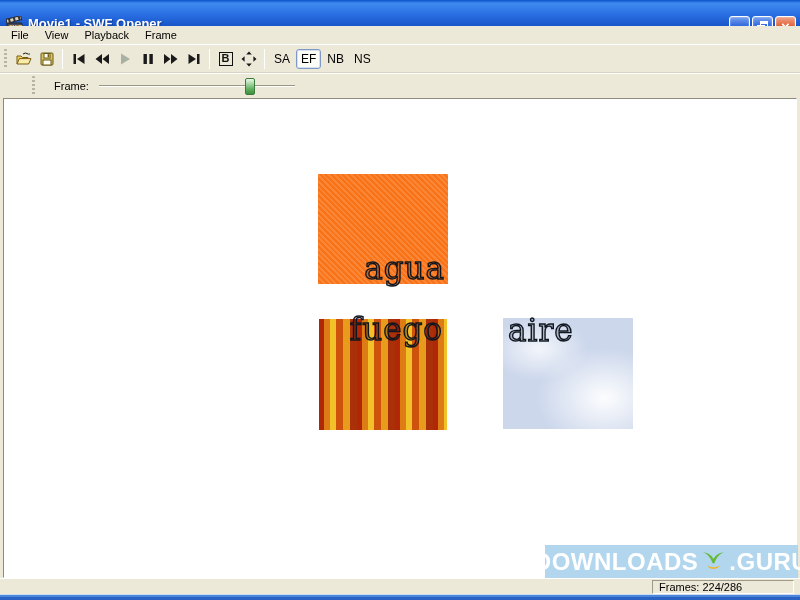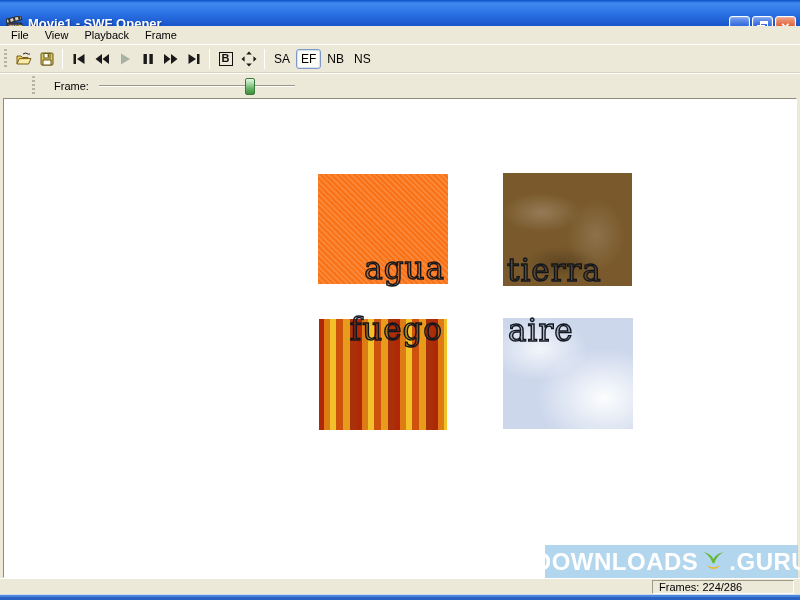--- a/index.html
+++ b/index.html
@@ -244,24 +244,20 @@
   <div class="client">
     <div class="client-inner">
       <div class="canvas">
 
         <div class="v-title">Concepto Urbano Casa</div>
 
         <div class="sq sq-agua" style="background-color: #f97316;">
           <span class="tex"></span>
           <span class="sq-label">agua</span>
         </div>
-        <div class="sq sq-tierra" style="background-color: rgb(122, 90, 44);">
-          <span class="tex"></span>
-          <span class="sq-label">tierra</span>
-        </div>
         <div class="sq sq-fuego" style="background-color: rgb(210, 122, 22);">
           <span class="tex"></span>
           <span class="sq-label">fuego</span>
         </div>
         <div class="sq sq-aire" style="background-color: rgb(204, 215, 236);">
           <span class="tex"></span>
           <span class="sq-label">aire</span>
         </div>
 
         <span class="wline hline-1"></span>

